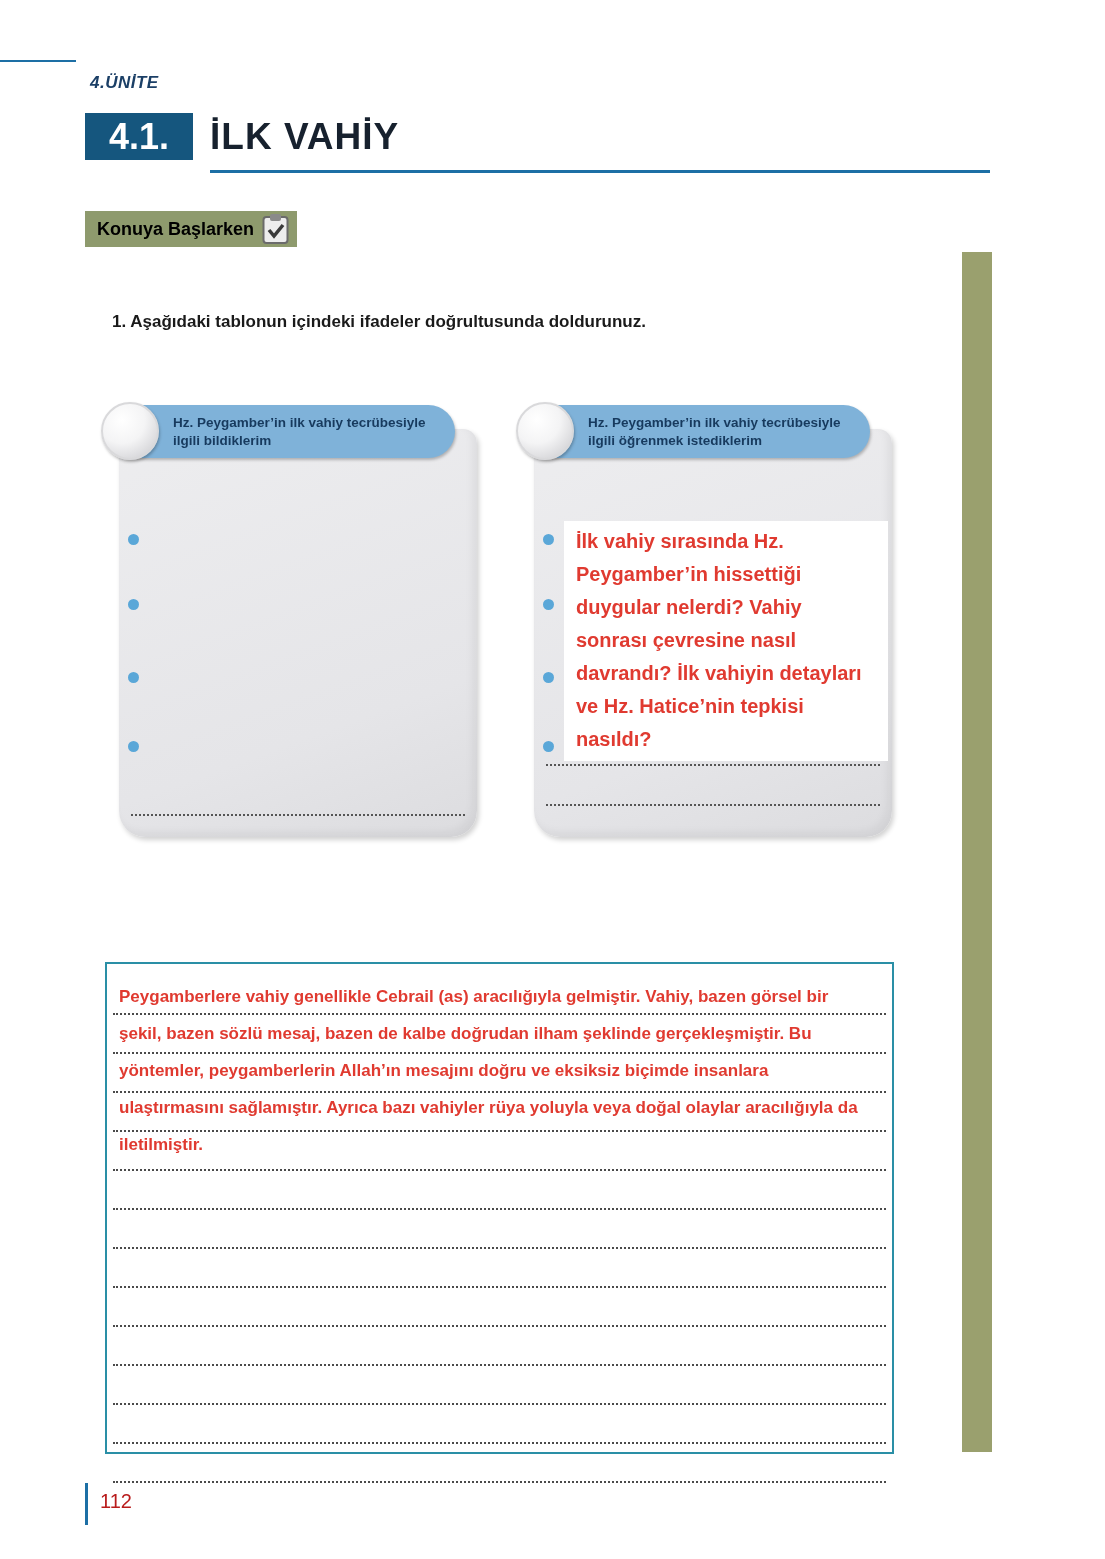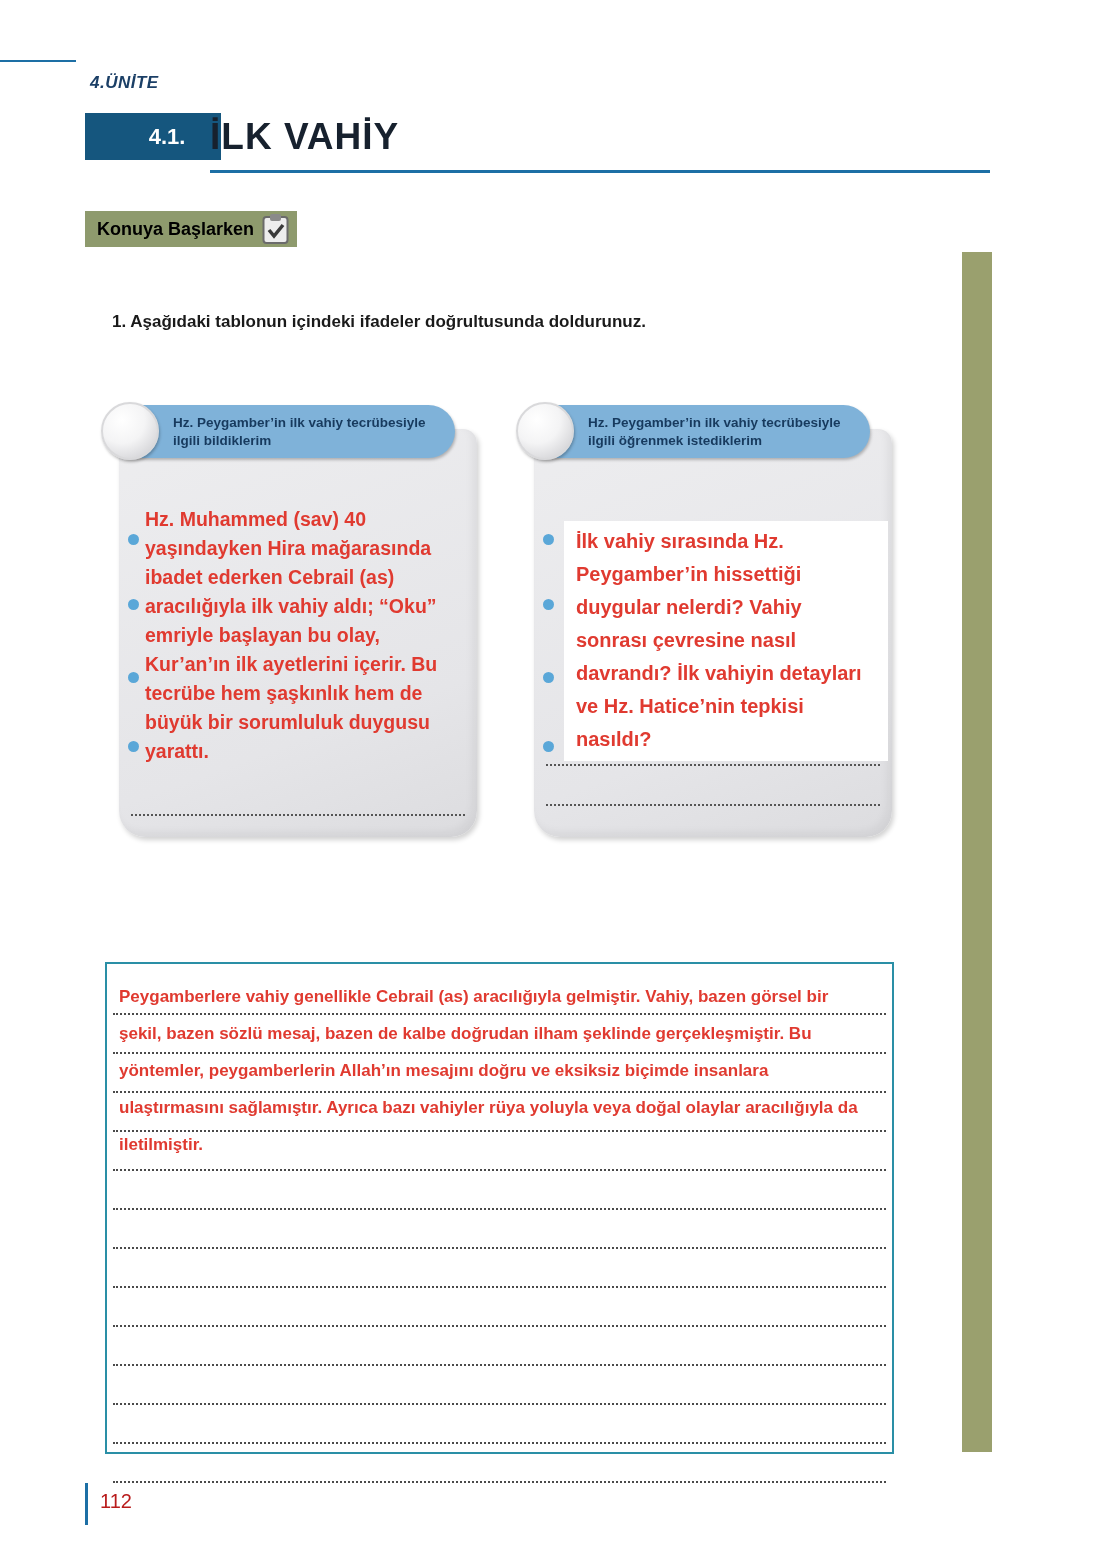--- a/index.html
+++ b/index.html
@@ -5,21 +5,21 @@
   html,body{margin:0;padding:0;background:#fff;}
   body{font-family:"Liberation Sans", sans-serif;}
   .page{position:relative;width:1105px;height:1559px;background:#ffffff;overflow:hidden;}
 
   
   .unit-rule{position:absolute;top:60px;left:0;width:76px;height:2px;background:#1d6fa5;}
   .unit-label{position:absolute;top:46px;left:90px;font-size:17px;font-weight:bold;font-style:italic;color:#1b3f66;letter-spacing:.5px;margin-top:27px;}
 
   
   .section-numbox{position:absolute;top:113px;left:85px;width:108px;height:47px;background:#15567e;color:#fff;
-    display:flex;align-items:center;justify-content:center;font-size:22px;font-weight:bold;padding-left:28px;}
+    display:flex;align-items:center;justify-content:center;font-size:36px;font-weight:bold;}
   .section-title{position:absolute;top:116px;left:210px;font-size:37px;font-weight:bold;color:#17212e;letter-spacing:1px;text-align:center;}
   .title-underline{position:absolute;top:170px;left:210px;width:780px;height:3px;background:#1d6fa5;}
 
   
   .intro-badge{position:absolute;top:211px;left:85px;height:36px;background:#8e9a6d;display:flex;align-items:center;
     padding:0 8px 0 12px;gap:8px;}
   .intro-badge .txt{color:#000000;font-size:18px;font-weight:bold;white-space:nowrap;}
   .intro-badge svg{display:block;}
 
   
@@ -89,21 +89,20 @@
   <div class="q-prompt q1">1. Aşağıdaki tablonun içindeki ifadeler doğrultusunda doldurunuz.</div>
 
   <div class="cards">
 
     <div class="card card-0">
       <div class="card-body">
         <span class="dot d1"></span>
         <span class="dot d2"></span>
         <span class="dot d3"></span>
         <span class="dot d4"></span>
-        <div class="card-answer">Hz. Muhammed (sav) 40 yaşındayken Hira mağarasında ibadet ederken Cebrail (as) aracılığıyla ilk vahiy aldı; “Oku” emriyle başlayan bu olay, Kur’an’ın ilk ayetlerini içerir. Bu tecrübe hem şaşkınlık hem de büyük bir sorumluluk duygusu yarattı.</div>
         <div class="dotline dl1"></div>
       </div>
       <div class="card-pill">Hz. Peygamber’in ilk vahiy tecrübesiyle ilgili bildiklerim</div>
       <div class="card-circle"></div>
     </div>
 
     <div class="card card-1">
       <div class="card-body">
         <span class="dot d1"></span>
         <span class="dot d2"></span>

